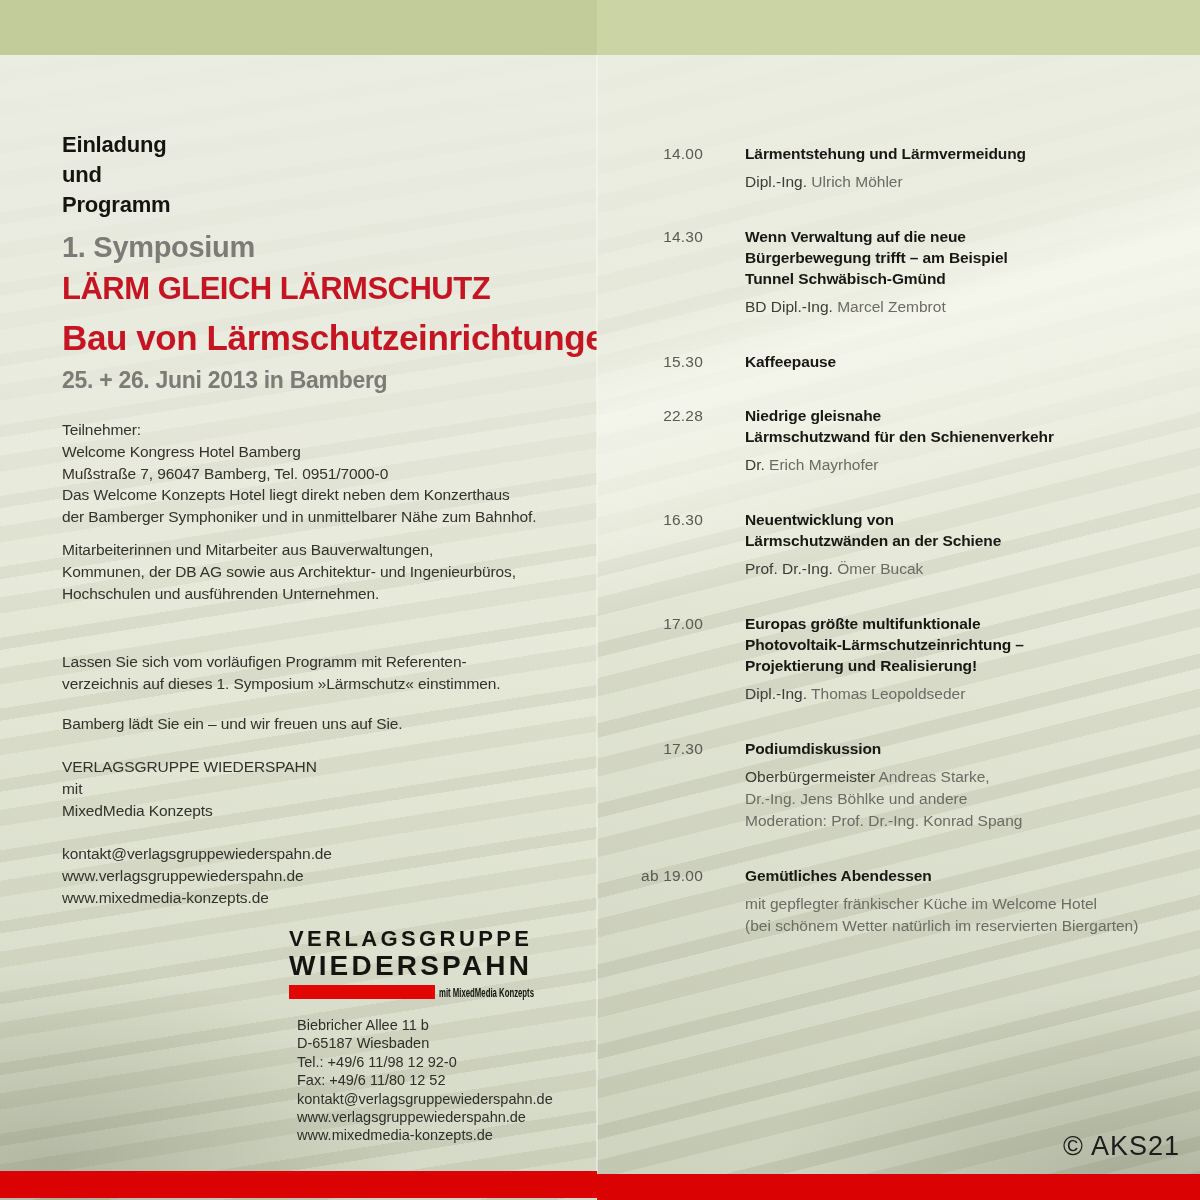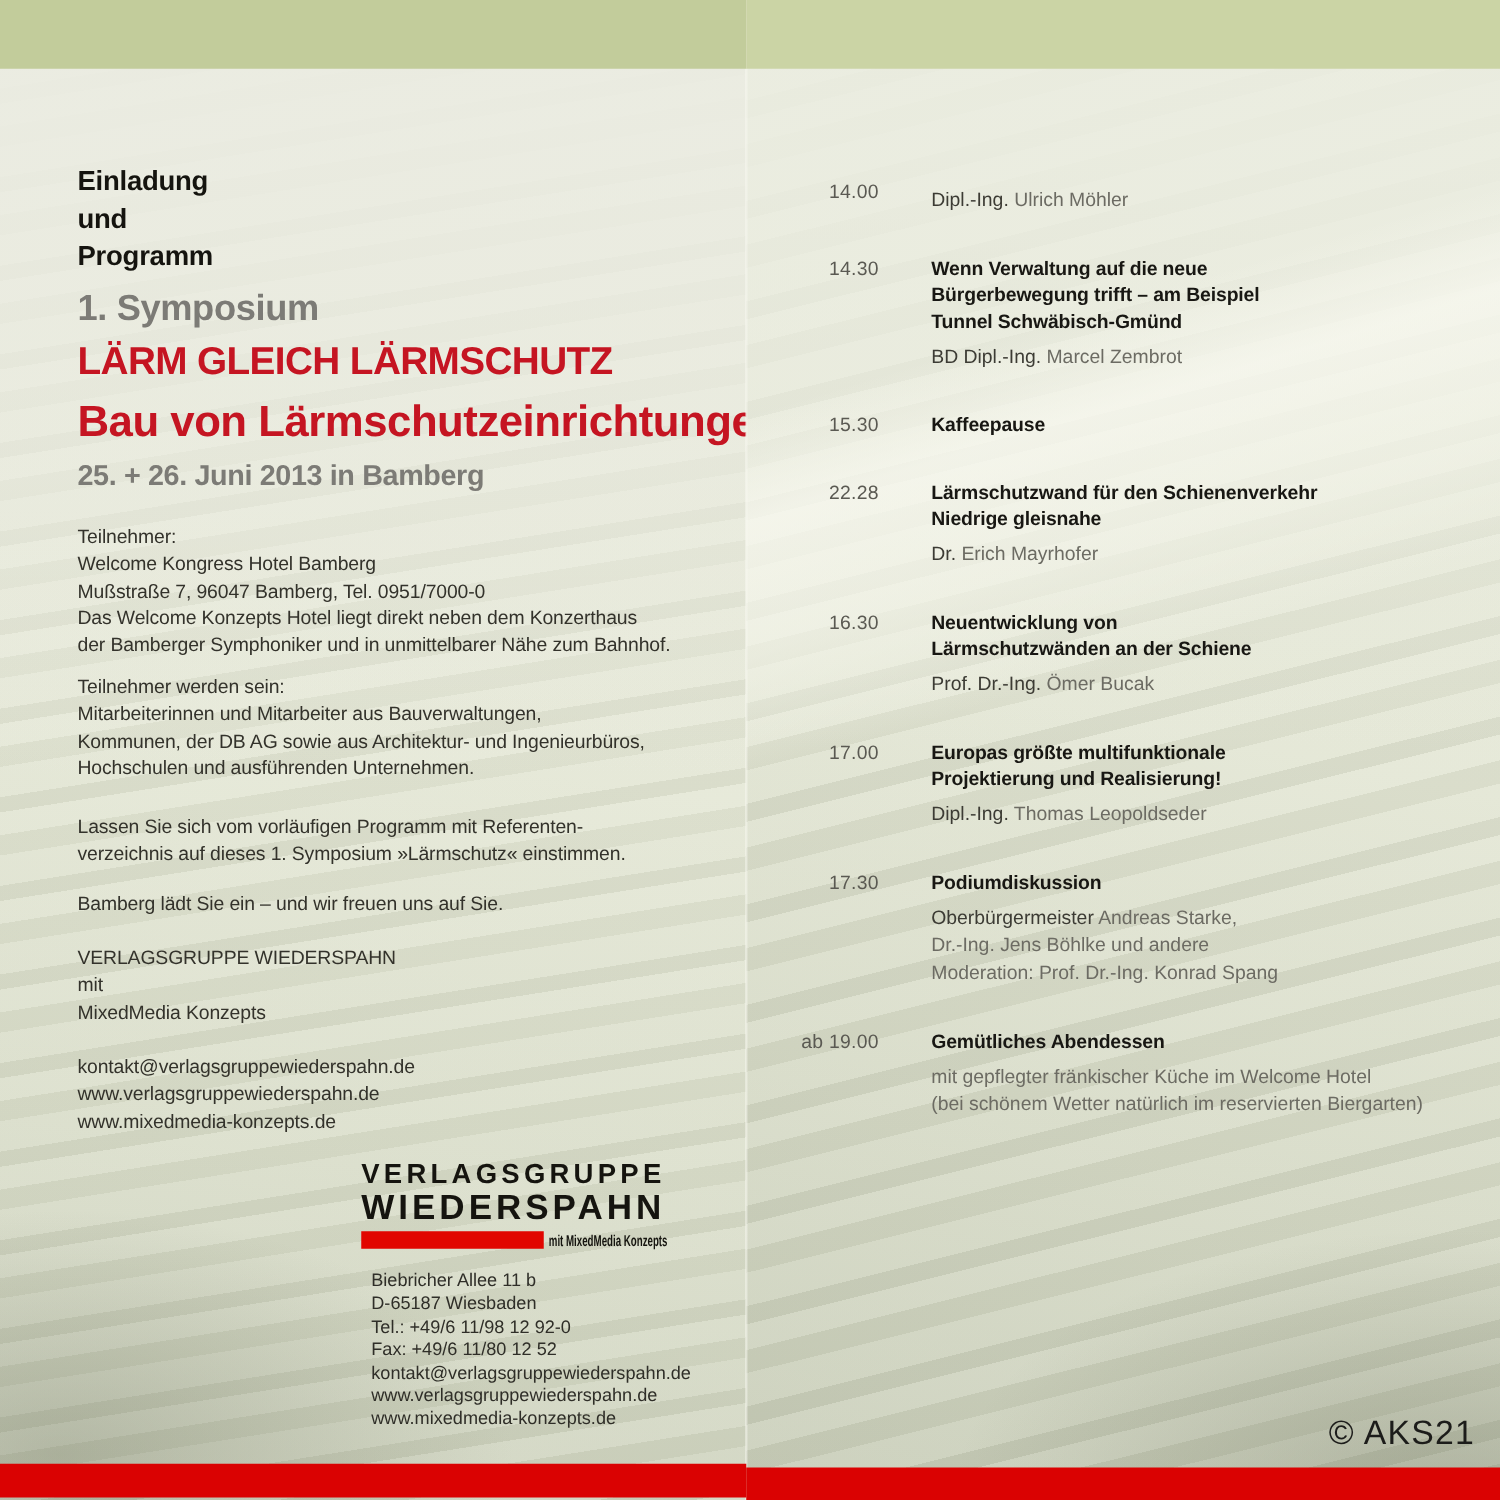--- a/index.html
+++ b/index.html
@@ -89,21 +89,20 @@
   <div class="abs dateline">25. + 26. Juni 2013 in Bamberg</div>
 
   <div class="abs body-block venue">
       <div>Teilnehmer:</div>
       <div>Welcome Kongress Hotel Bamberg</div>
       <div>Mußstraße 7, 96047 Bamberg, Tel. 0951/7000-0</div>
       <div>Das Welcome Konzepts Hotel liegt direkt neben dem Konzerthaus</div>
       <div>der Bamberger Symphoniker und in unmittelbarer Nähe zum Bahnhof.</div>
     </div>
   <div class="abs body-block participants">
-      <div>Teilnehmer werden sein:</div>
       <div>Mitarbeiterinnen und Mitarbeiter aus Bauverwaltungen,</div>
       <div>Kommunen, der DB AG sowie aus Architektur- und Ingenieurbüros,</div>
       <div>Hochschulen und ausführenden Unternehmen.</div>
     </div>
   <div class="abs body-block invitation">
       <div>Lassen Sie sich vom vorläufigen Programm mit Referenten-</div>
       <div>verzeichnis auf dieses 1. Symposium »Lärmschutz« einstimmen.</div>
     </div>
   <div class="abs body-block welcome">Bamberg lädt Sie ein – und wir freuen uns auf Sie.</div>
   <div class="abs body-block organizer">
@@ -135,20 +134,21 @@
     </div>
 </div>
 
 <div class="page page-right"></div>
 <div class="seam"></div>
 
 <div class="program">
     <div class="entry">
       <div class="time">14.00</div>
       <div class="econtent">
+        <div class="etitle">Lärmentstehung und Lärmvermeidung</div>
         <div class="espeakers">
           <div class="espeaker"><span class="sp-dark">Dipl.-Ing.</span> Ulrich Möhler</div>
         </div>
       </div>
     </div>
     <div class="entry">
       <div class="time">14.30</div>
       <div class="econtent">
         <div class="etitle">Wenn Verwaltung auf die neue</div>
         <div class="etitle">Bürgerbewegung trifft – am Beispiel</div>
@@ -160,41 +160,42 @@
     </div>
     <div class="entry">
       <div class="time">15.30</div>
       <div class="econtent">
         <div class="etitle">Kaffeepause</div>
       </div>
     </div>
     <div class="entry">
       <div class="time">22.28</div>
       <div class="econtent">
+        <div class="etitle">Niedrige gleisnahe</div>
         <div class="etitle">Lärmschutzwand für den Schienenverkehr</div>
-        <div class="etitle">Niedrige gleisnahe</div>
         <div class="espeakers">
           <div class="espeaker"><span class="sp-dark">Dr.</span> Erich Mayrhofer</div>
         </div>
       </div>
     </div>
     <div class="entry">
       <div class="time">16.30</div>
       <div class="econtent">
         <div class="etitle">Neuentwicklung von</div>
         <div class="etitle">Lärmschutzwänden an der Schiene</div>
         <div class="espeakers">
           <div class="espeaker"><span class="sp-dark">Prof. Dr.-Ing.</span> Ömer Bucak</div>
         </div>
       </div>
     </div>
     <div class="entry">
       <div class="time">17.00</div>
       <div class="econtent">
         <div class="etitle">Europas größte multifunktionale</div>
+        <div class="etitle">Photovoltaik-Lärmschutzeinrichtung –</div>
         <div class="etitle">Projektierung und Realisierung!</div>
         <div class="espeakers">
           <div class="espeaker"><span class="sp-dark">Dipl.-Ing.</span> Thomas Leopoldseder</div>
         </div>
       </div>
     </div>
     <div class="entry">
       <div class="time">17.30</div>
       <div class="econtent">
         <div class="etitle">Podiumdiskussion</div>

